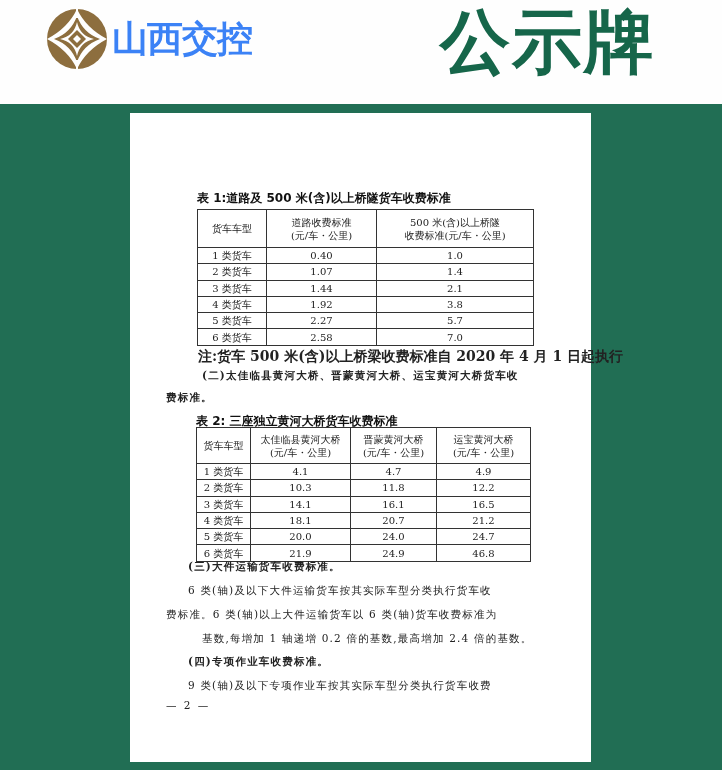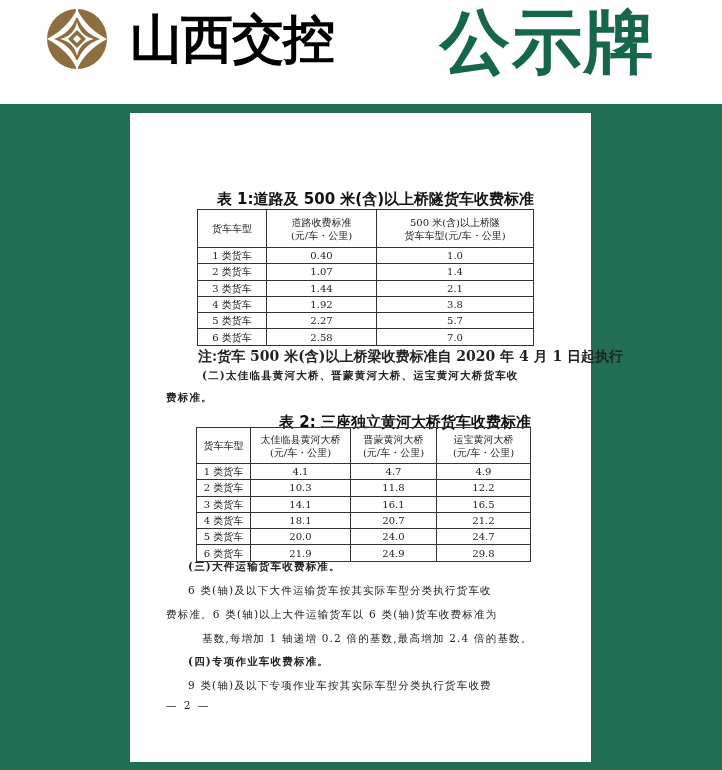--- a/index.html
+++ b/index.html
@@ -2,28 +2,28 @@
 <html><head>
 <meta charset="utf-8">
 <style>
   * { box-sizing: border-box; margin: 0; padding: 0; }
   html, body { width: 722px; height: 770px; overflow: hidden; background: #ffffff; }
   body { position: relative; font-family: "DejaVu Serif", "Liberation Serif", serif; color: #1a1a1a; }
 
   .header { position: absolute; left: 0; top: 0; width: 722px; height: 104px; background: #fefefe; }
   .logo { position: absolute; left: 46px; top: 8px; display: flex; align-items: center; }
   .logo-mark { width: 62px; height: 62px; }
-  .logo-text { margin-left: 22px; font-family: "DejaVu Sans", "Liberation Sans", sans-serif; font-weight: bold; font-size: 52px; color: #000000; letter-spacing: -1px; line-height: 62px; }
+  .logo-text { margin-left: 4px; font-family: "DejaVu Sans", "Liberation Sans", sans-serif; font-weight: bold; font-size: 36px; color: #3b82f6; letter-spacing: -1px; line-height: 62px; }
   .board-title { position: absolute; left: 440px; top: 12px; font-family: "DejaVu Sans", "Liberation Sans", sans-serif; font-weight: bold; font-size: 70px; color: #16664a; letter-spacing: 2px; line-height: 60px; }
 
   .green-band { position: absolute; left: 0; top: 104px; width: 722px; height: 666px; background: #216e54; }
 
   .page { position: absolute; left: 130px; top: 113px; width: 461px; height: 649px; background: #ffffff; }
 
-  .caption { position: absolute; font-family: "DejaVu Sans", "Liberation Sans", sans-serif; font-weight: bold; font-size: 15px; color: #111; text-align: right; white-space: nowrap; }
+  .caption { position: absolute; font-family: "DejaVu Sans", "Liberation Sans", sans-serif; font-weight: bold; font-size: 12px; color: #111; text-align: left; white-space: nowrap; }
 
   table.doc { position: absolute; border-collapse: collapse; font-size: 10px; color: #222; }
   table.doc td, table.doc th { border: 1px solid #333; text-align: center; font-weight: normal; padding: 0; line-height: 13px; }
   table.doc th { height: 38px; }
   table.doc td { height: 16.3px; margin-left: 32px; }
   table.doc .hdr-line { display: block; }
 
   .note { position: absolute; font-size: 14px; color: #222; white-space: nowrap; font-weight: bold; }
   .para { position: absolute; font-size: 10.5px; color: #222; white-space: nowrap; letter-spacing: 1.2px; }
   .para.bold { font-weight: bold; }
@@ -60,21 +60,21 @@
       <tr>
         <th style="width:69px;">
             <span class="hdr-line">货车车型</span>
           </th>
         <th style="width:110px;">
             <span class="hdr-line">道路收费标准</span>
             <span class="hdr-line">(元/车・公里)</span>
           </th>
         <th>
             <span class="hdr-line">500 米(含)以上桥隧</span>
-            <span class="hdr-line">货车车型(元/车・公里)</span>
+            <span class="hdr-line">收费标准(元/车・公里)</span>
           </th>
       </tr>
     </thead>
     <tbody>
       <tr>
           <td>1 类货车</td>
           <td>0.40</td>
           <td>1.0</td>
         </tr>
       <tr>
@@ -160,21 +160,21 @@
       <tr>
           <td>5 类货车</td>
           <td>20.0</td>
           <td>24.0</td>
           <td>24.7</td>
         </tr>
       <tr>
           <td>6 类货车</td>
           <td>21.9</td>
           <td>24.9</td>
-          <td>29.8</td>
+          <td>46.8</td>
         </tr>
     </tbody>
   </table>
 
   <div class="para bold" style="left:58px; top:447px;">(三)大件运输货车收费标准。</div>
   <div class="para" style="left:58px; top:471px;">6 类(轴)及以下大件运输货车按其实际车型分类执行货车收</div>
   <div class="para" style="left:36px; top:495px;">费标准。6 类(轴)以上大件运输货车以 6 类(轴)货车收费标准为</div>
   <div class="para" style="left:36px; top:519px;margin-left:36px;">基数,每增加 1 轴递增 0.2 倍的基数,最高增加 2.4 倍的基数。</div>
 
   <div class="para bold" style="left:58px; top:542px;">(四)专项作业车收费标准。</div>

